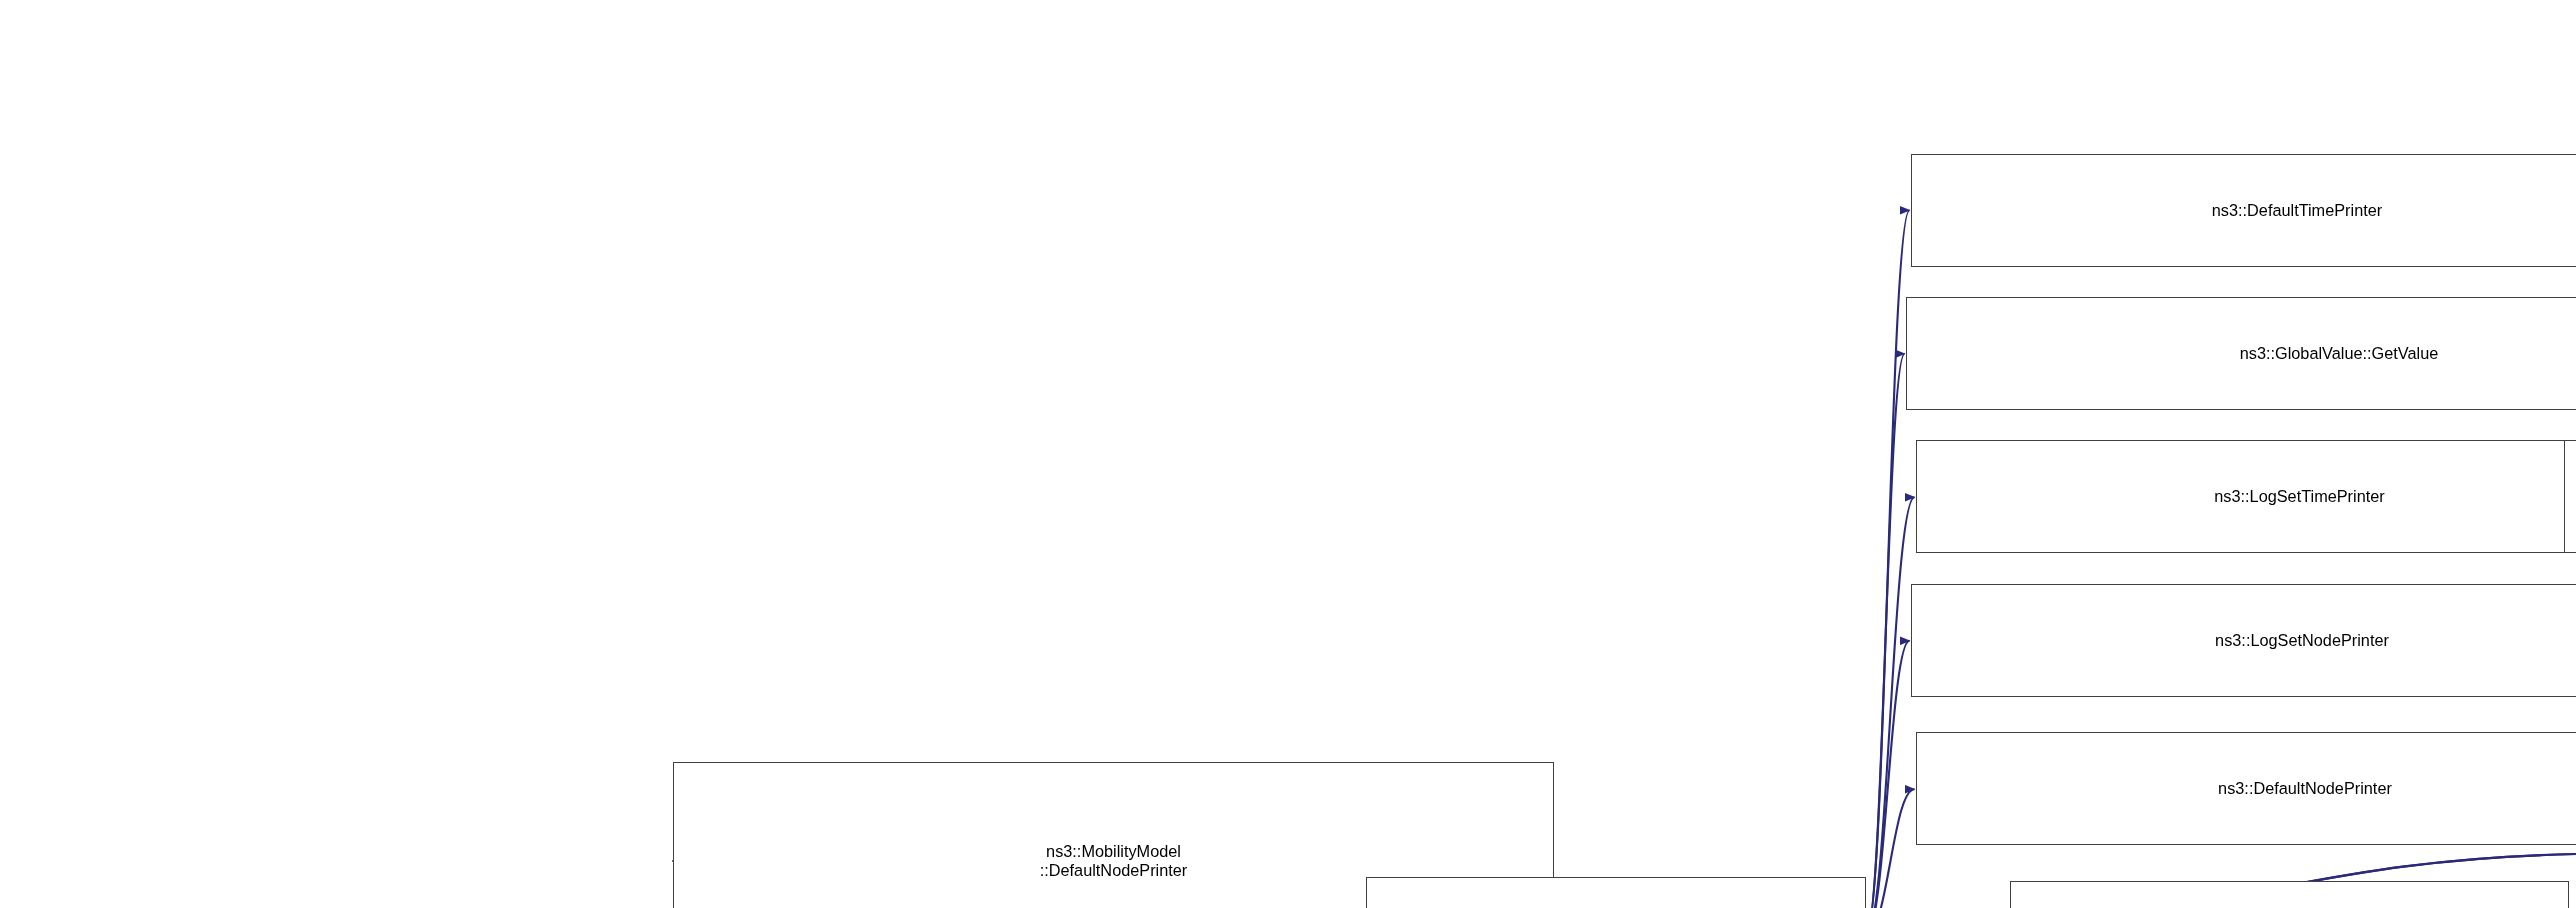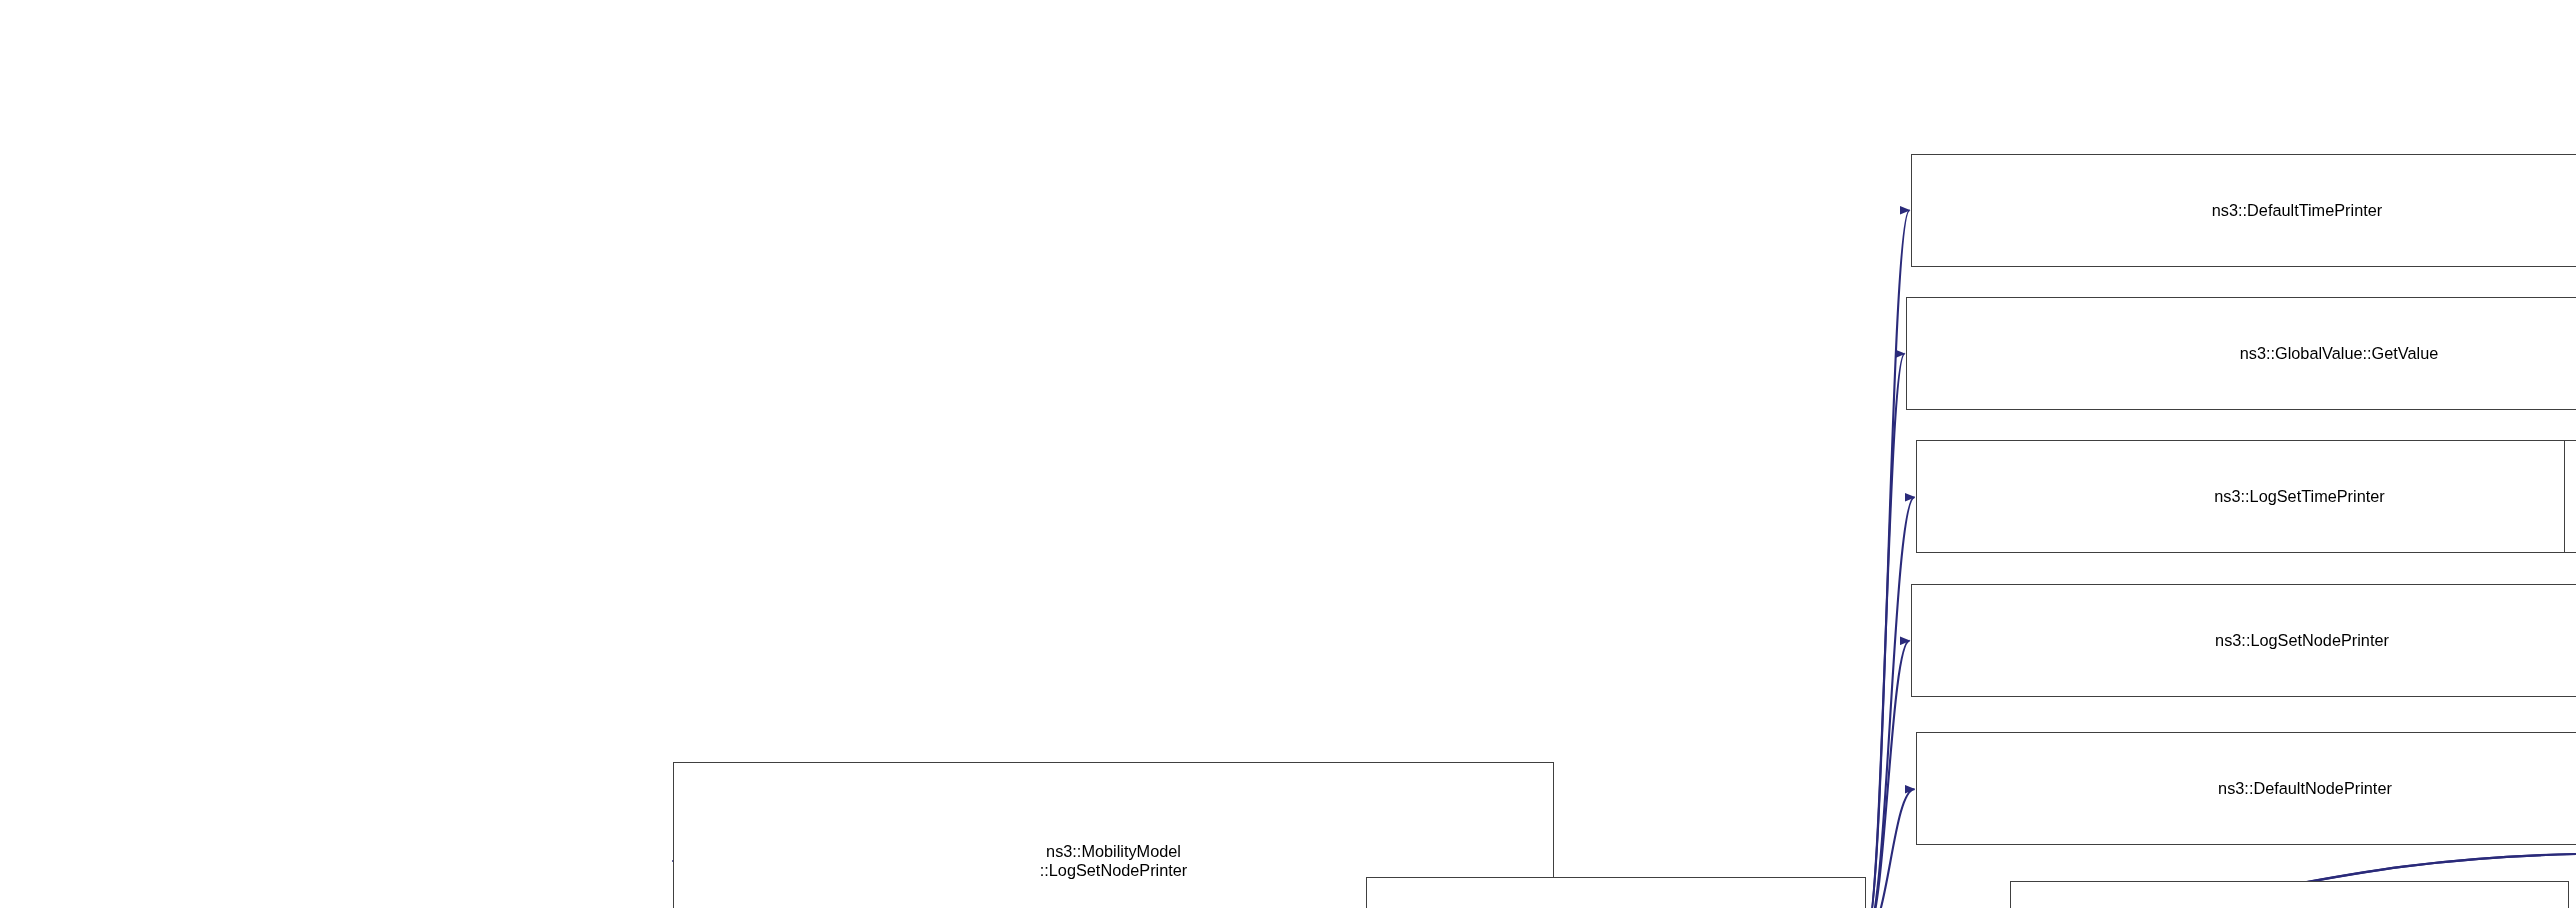--- a/index.html
+++ b/index.html
@@ -127,21 +127,21 @@
         <path d="M6777.400000000001,1835.9750000000001 C6700.472500000001,1835.9750000000001 6683.3775000000005,1318.4 6606.450000000001,1318.4" marker-end="url(#ah)"></path>
         <path d="M7503.550000000001,1686.625 C7433.575000000001,1686.625 7418.025000000001,1099.525 7348.05,1099.525" marker-end="url(#ah)"></path>
         <path d="M7642.6,1835.9750000000001 C7510.052500000001,1835.9750000000001 7480.5975,1099.525 7348.05,1099.525" marker-end="url(#ah)"></path>
         <path d="M6839.200000000001,1532.125 C7068.182500000001,1532.125 7119.0675,1099.525 7348.05,1099.525" marker-end="url(#ah)"></path>
         <path d="M3517.4500000000003,2634.225 C3533.2225000000003,2634.225 3536.7275000000004,2634.225 3552.5000000000005,2634.225" marker-end="url(#ah)"></path>
         <path d="M4248.75,2634.225 C4262.205,2634.225 4265.195000000001,2775.85 4278.650000000001,2775.85" marker-end="url(#ah)"></path>
         <path d="M4459.900000000001,1449.725 C5075.905000000001,1449.725 5212.795,1835.9750000000001 5828.8,1835.9750000000001" marker-end="url(#ah)"></path>
       </g>
   </svg>
 <div class="node" style="left: 673px; top: 762px; width: 881px; height: 198px;"><span class="node-label">ns3::MobilityModel
-::LogSetNodePrinter</span></div>
+::DefaultNodePrinter</span></div>
     <div class="node" style="left: 1366px; top: 877px; width: 500px; height: 119px;"></div>
     <div class="node" style="left: 1911px; top: 154px; width: 772px; height: 113px;"><span class="node-label">ns3::DefaultTimePrinter</span></div>
     <div class="node" style="left: 1906px; top: 297px; width: 866px; height: 113px;"><span class="node-label">ns3::GlobalValue::GetValue</span></div>
     <div class="node" style="left: 1916px; top: 440px; width: 767px; height: 113px;"><span class="node-label">ns3::LogSetTimePrinter</span></div>
     <div class="node" style="left: 1911px; top: 584px; width: 782px; height: 113px;"><span class="node-label">ns3::LogSetNodePrinter</span></div>
     <div class="node" style="left: 1916px; top: 732px; width: 778px; height: 113px;"><span class="node-label">ns3::DefaultNodePrinter</span></div>
     <div class="node" style="left: 2010px; top: 881px; width: 559px; height: 113px;"></div>
     <div class="node" style="left: 2564px; top: 440px; width: 1025px; height: 113px;"><span class="node-label">ns3::CheckEnvironmentVariables</span></div>
   </div>
 

